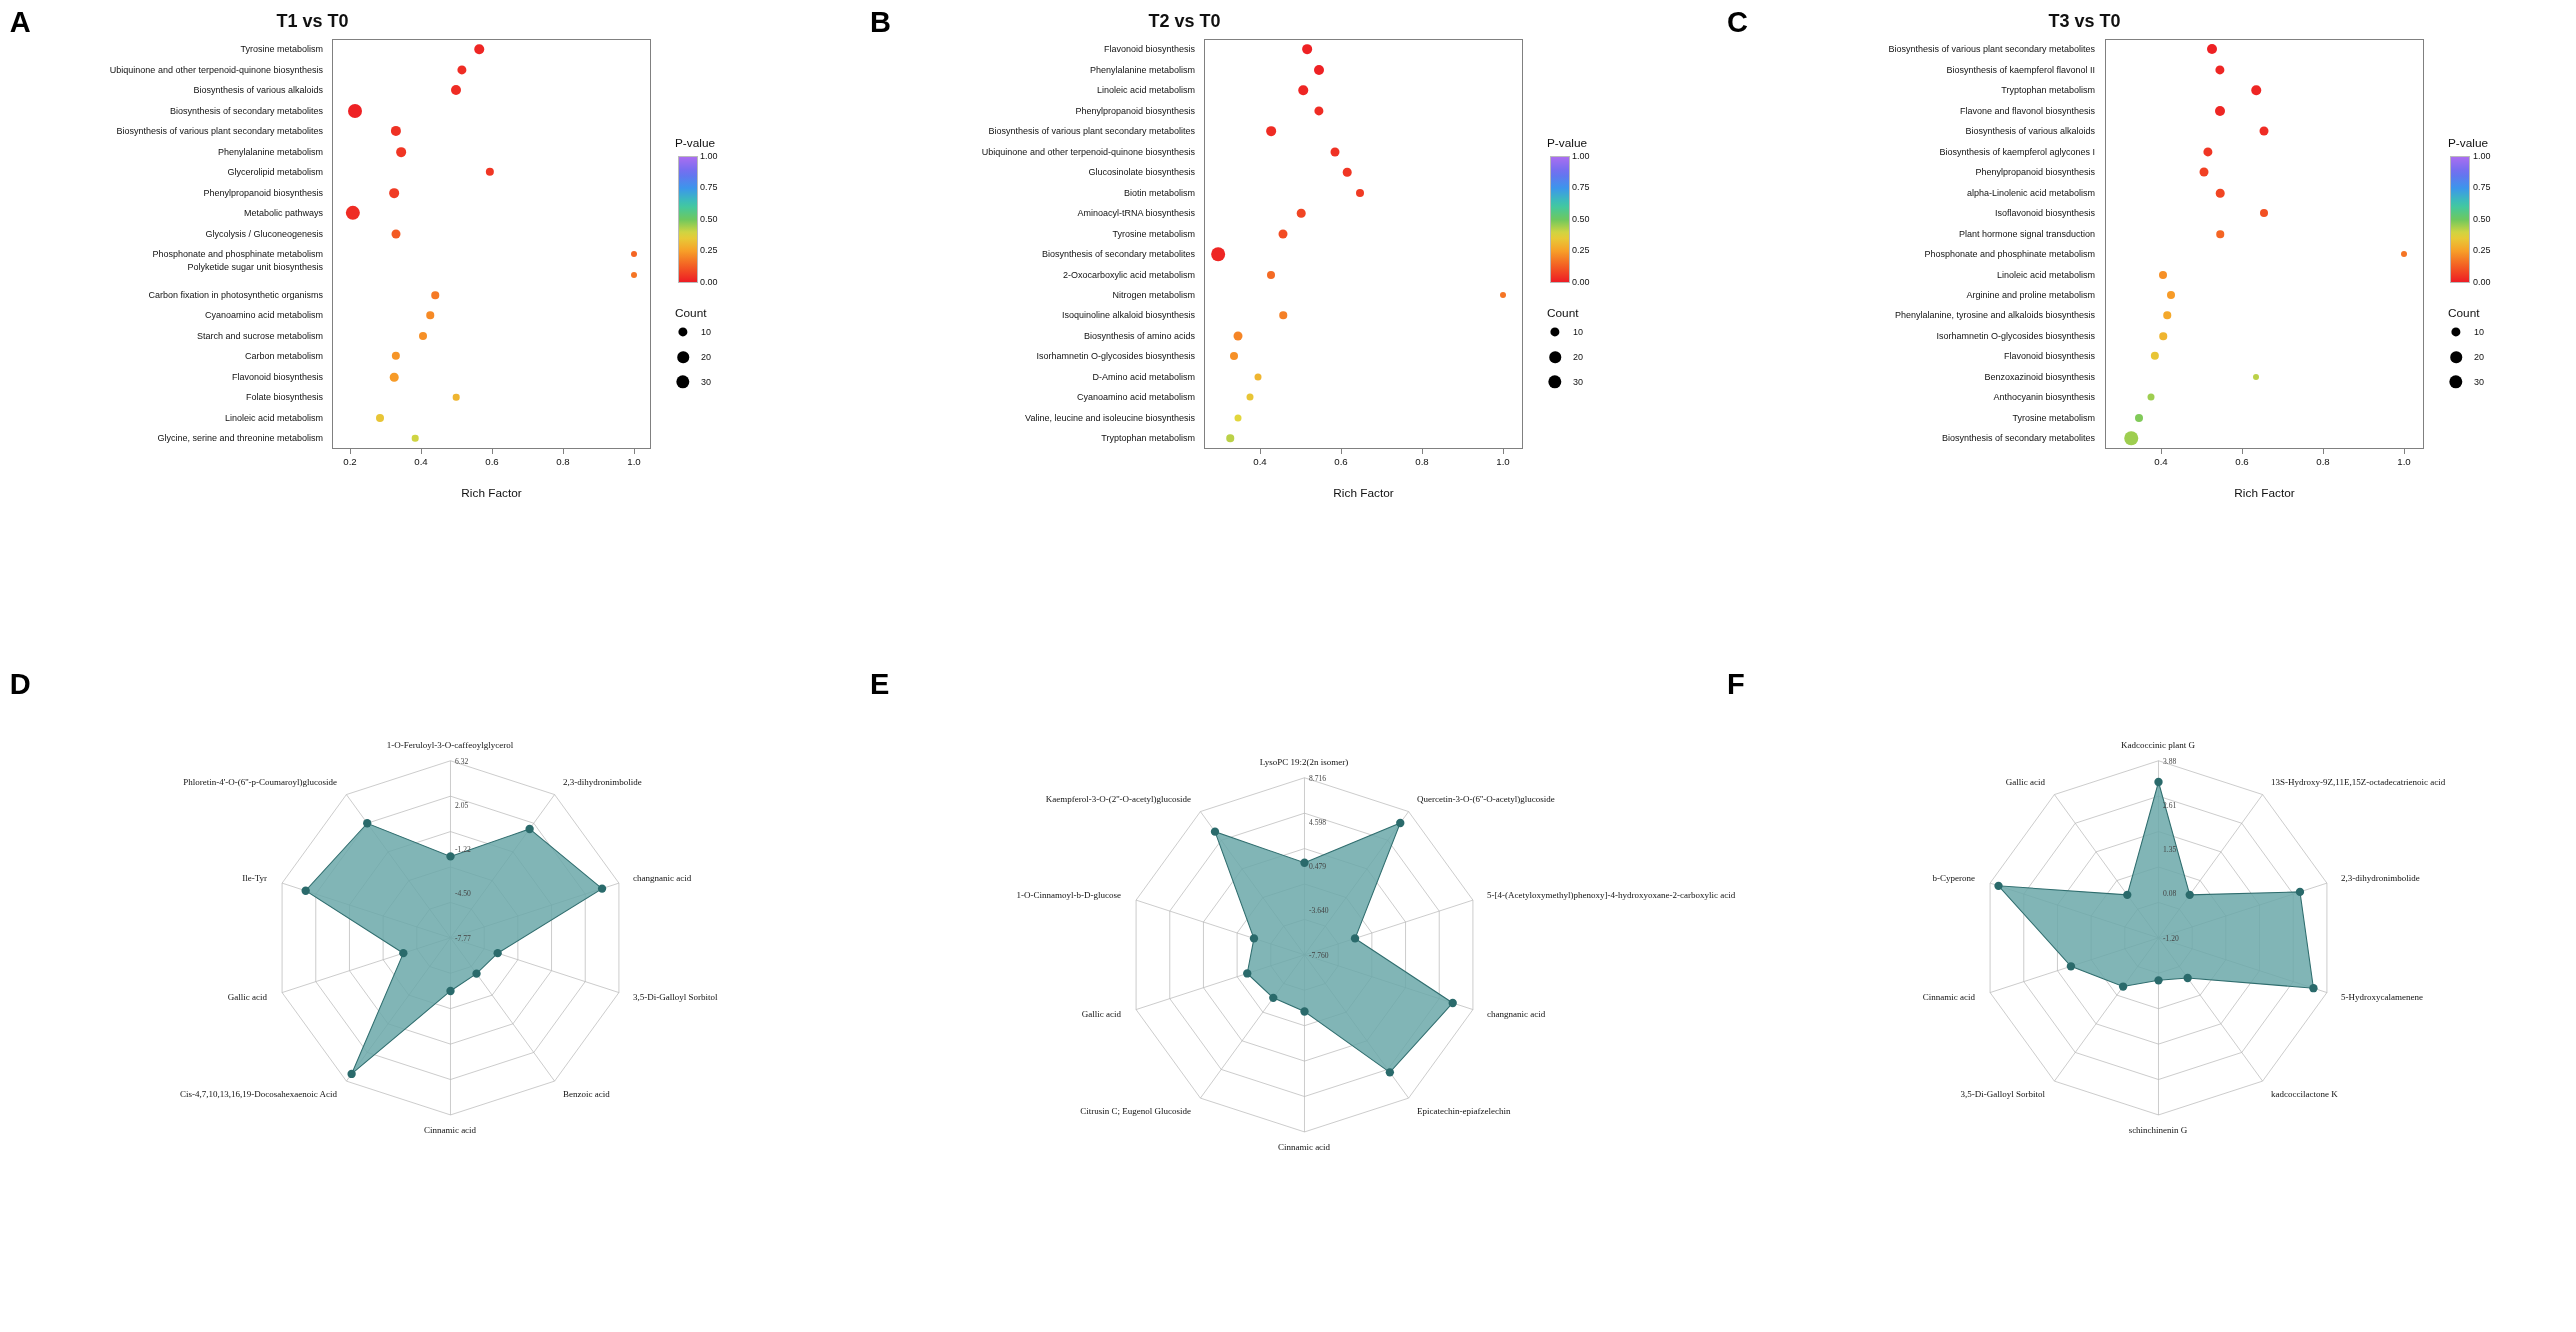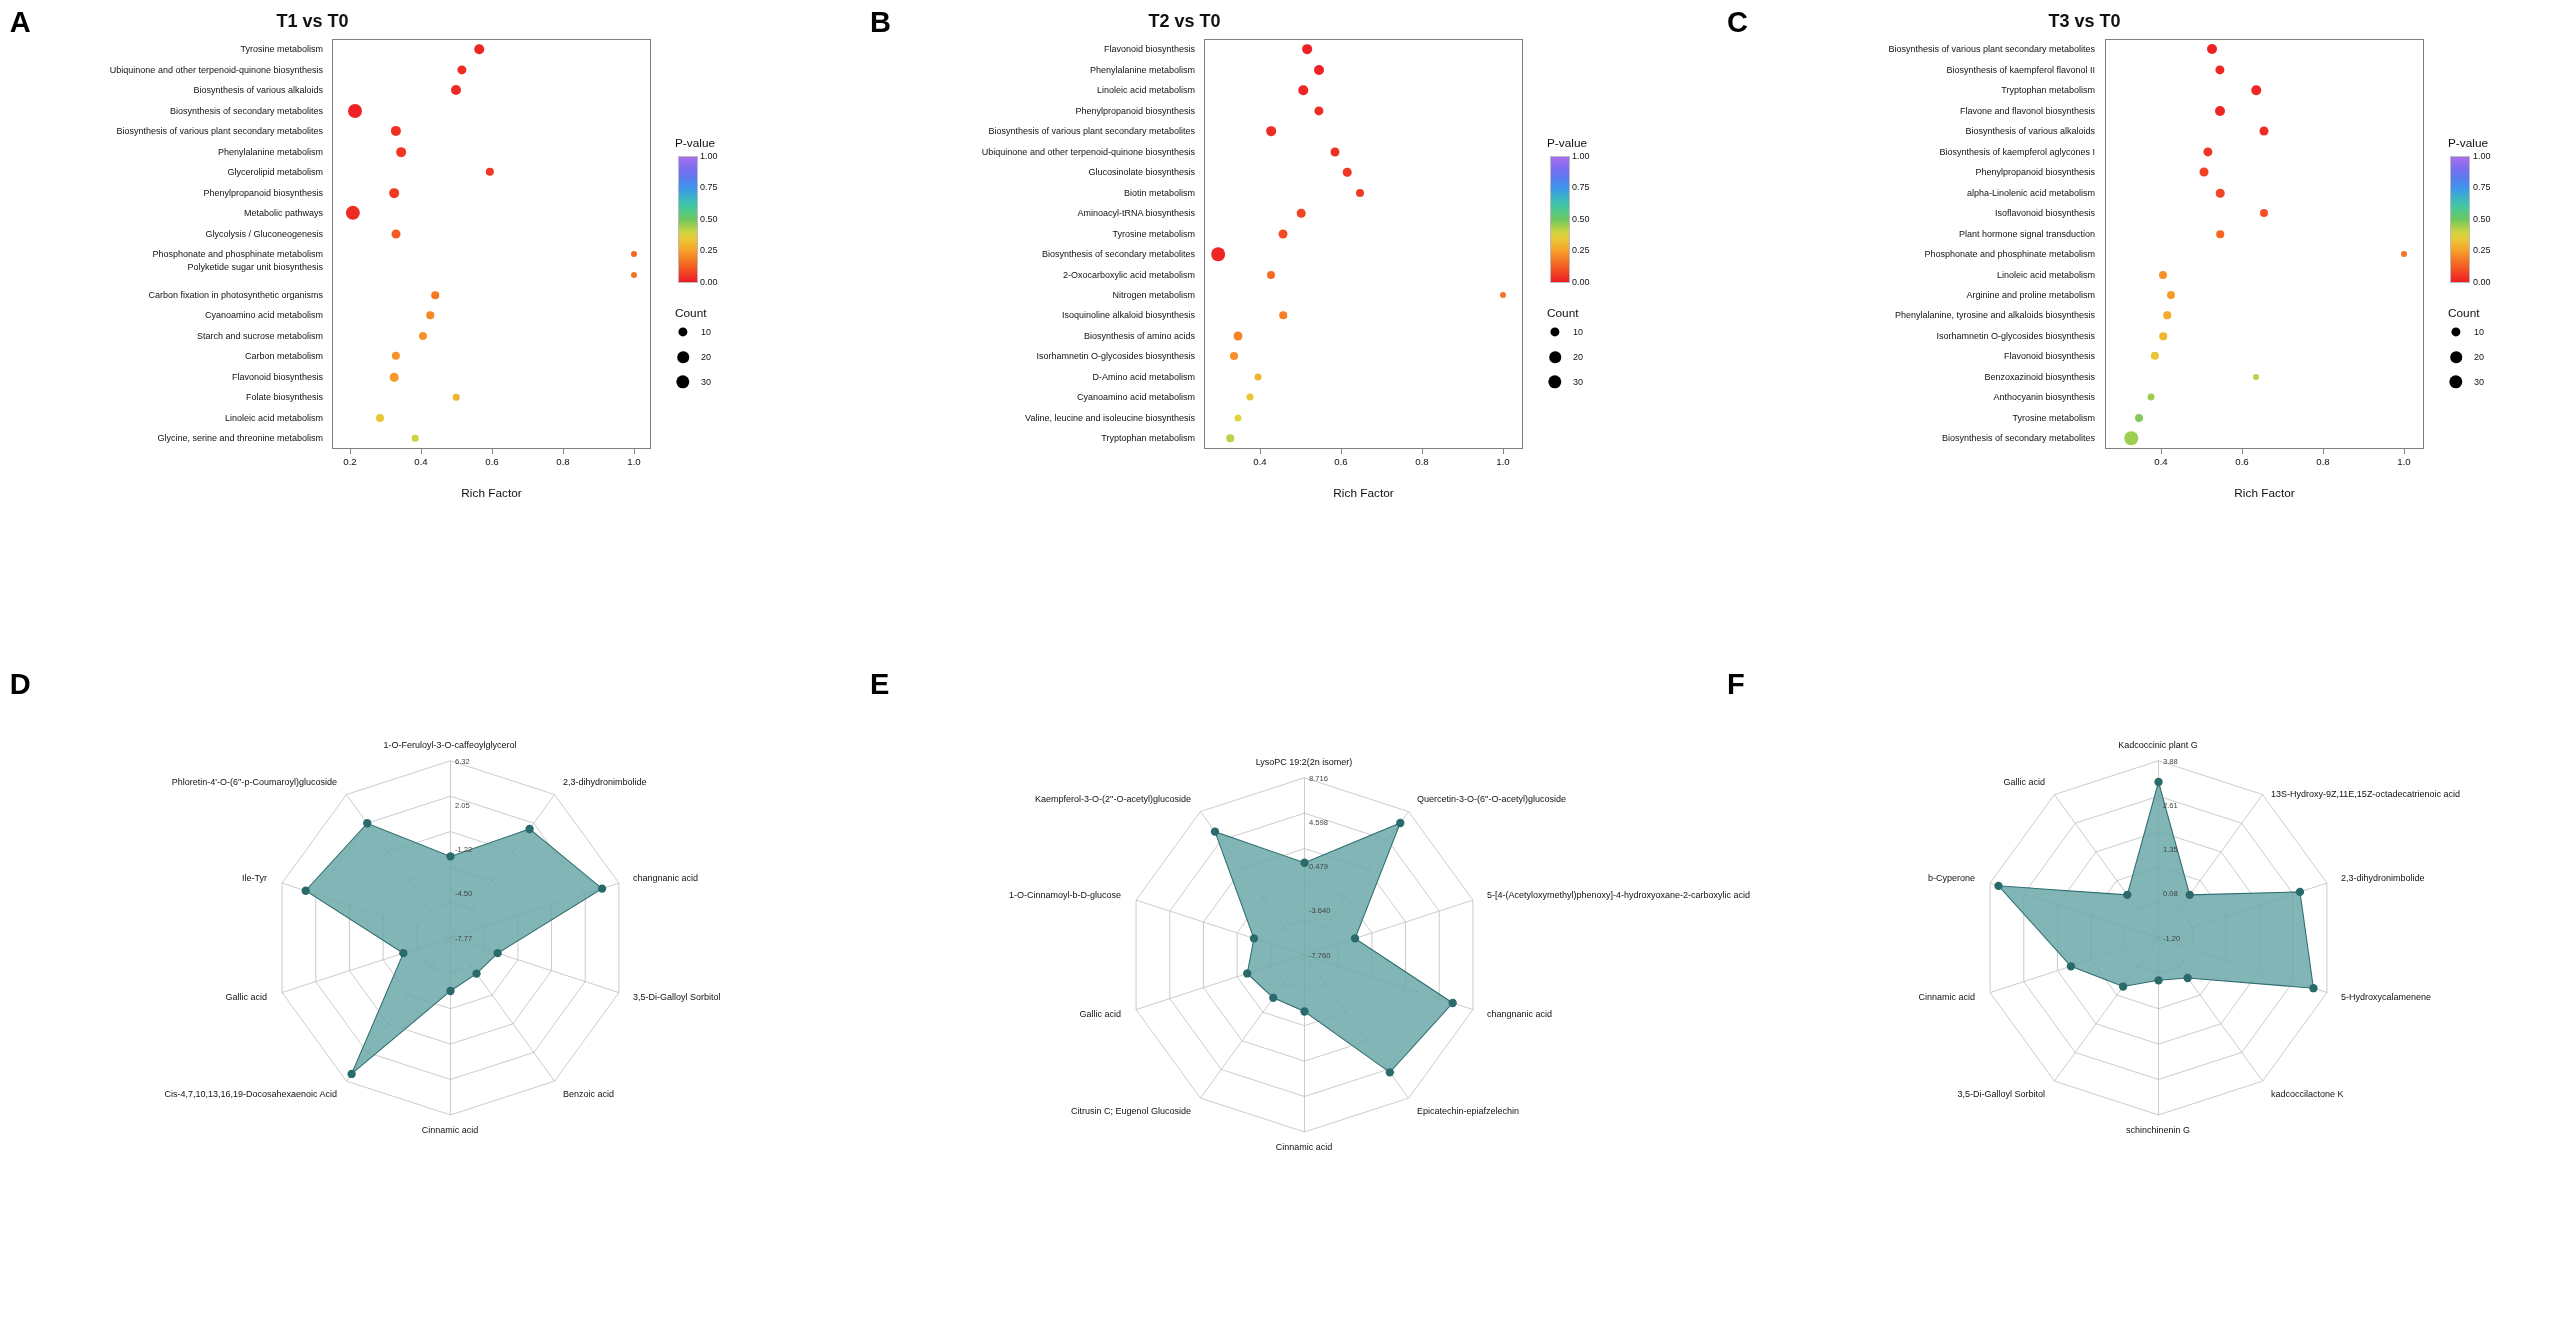--- a/index.html
+++ b/index.html
@@ -12,21 +12,21 @@
   .catlabel{position:absolute;font-size:9px;text-align:right;white-space:nowrap;color:#111;transform:translateY(-50%);}
   .dot{position:absolute;border-radius:50%;transform:translate(-50%,-50%);}
   .xtick{position:absolute;font-size:9.7px;color:#111;transform:translateX(-50%);}
   .xtickmark{position:absolute;width:0.7px;background:#808080;}
   .axis-title{position:absolute;font-size:11.8px;text-align:center;color:#111;}
   .legend-title{position:absolute;font-size:11.8px;color:#111;}
   .legend-bar{position:absolute;width:18px;border:0.7px solid #bbb;}
   .legend-tick{position:absolute;font-size:9px;color:#111;transform:translateY(-50%);}
   .legend-size-dot{position:absolute;border-radius:50%;background:#000;transform:translate(-50%,-50%);}
   .legend-size-label{position:absolute;font-size:9px;color:#111;transform:translateY(-50%);}
-  .radar-wrap{position:absolute;}
+  .radar-wrap{position:absolute;font-family:Liberation Serif, serif;}
   .radar-label{position:absolute;font-size:9px;color:#111;white-space:nowrap;}
   .radar-rtick{position:absolute;font-size:7.6px;color:#444;white-space:nowrap;}
   svg{display:block;}
 </style>
 </head>
 <body>
 
 <div class="page">
 
   <div class="panel-letter" style="left:9.7px;top:5.6px;">A</div>
@@ -364,21 +364,21 @@
         <circle cx="791.7163057904219" cy="323.8085598048863" r="6" fill="#2a6a6b"></circle>
         <circle cx="811.117858722843" cy="462.4953868803627" r="6" fill="#2a6a6b"></circle>
         <circle cx="629.9678670136826" cy="447.76381339837127" r="6" fill="#2a6a6b"></circle>
         <circle cx="588" cy="451.2" r="6" fill="#2a6a6b"></circle>
         <circle cx="537.0390186262426" cy="460.14177341230794" r="6" fill="#2a6a6b"></circle>
         <circle cx="461.88990593926263" cy="430.97565345411806" r="6" fill="#2a6a6b"></circle>
         <circle cx="357.606558927499" cy="315.14063311266904" r="6" fill="#2a6a6b"></circle>
         <circle cx="543.0344281996258" cy="328.1101999303165" r="6" fill="#2a6a6b"></circle>
       </svg>
       <div class="radar-label" style="transform: translate(-50%, -50%); left: 408px; top: 78px; max-width: 250px; white-space: nowrap;">Kadcoccinic plant G</div>
-      <div class="radar-label" style="transform: translate(0px, -50%); left: 521px; top: 115px; max-width: 250px; white-space: nowrap; margin-top: 12px;">13S-Hydroxy-9Z,11E,15Z-octadecatrienoic acid</div>
+      <div class="radar-label" style="transform: translate(0px, -50%); left: 521px; top: 115px; max-width: 250px; white-space: nowrap;">13S-Hydroxy-9Z,11E,15Z-octadecatrienoic acid</div>
       <div class="radar-label" style="transform: translate(0px, -50%); left: 591px; top: 211px; max-width: 250px; white-space: nowrap;">2,3-dihydronimbolide</div>
       <div class="radar-label" style="transform: translate(0px, -50%); left: 591px; top: 330px; max-width: 250px; white-space: nowrap;">5-Hydroxycalamenene</div>
       <div class="radar-label" style="transform: translate(0px, -50%); left: 521px; top: 427px; max-width: 250px; white-space: nowrap;">kadcoccilactone K</div>
       <div class="radar-label" style="transform: translate(-50%, -50%); left: 408px; top: 463px; max-width: 250px; white-space: nowrap;">schinchinenin G</div>
       <div class="radar-label" style="transform: translate(-100%, -50%); left: 295px; top: 427px; max-width: 250px; white-space: nowrap;">3,5-Di-Galloyl Sorbitol</div>
       <div class="radar-label" style="transform: translate(-100%, -50%); left: 225px; top: 330px; max-width: 250px; white-space: nowrap;">Cinnamic acid</div>
       <div class="radar-label" style="transform: translate(-100%, -50%); left: 225px; top: 211px; max-width: 250px; white-space: nowrap;">b-Cyperone</div>
       <div class="radar-label" style="transform: translate(-100%, -50%); left: 295px; top: 115px; max-width: 250px; white-space: nowrap;">Gallic acid</div>
       <div class="radar-rtick" style="left: 413px; top: 90px;">3.88</div>
       <div class="radar-rtick" style="left: 413px; top: 134px;">2.61</div>

